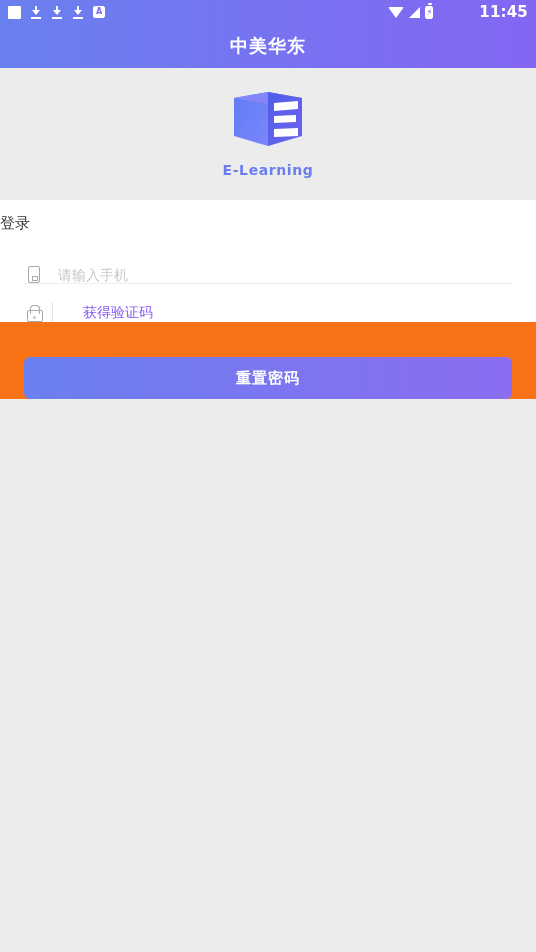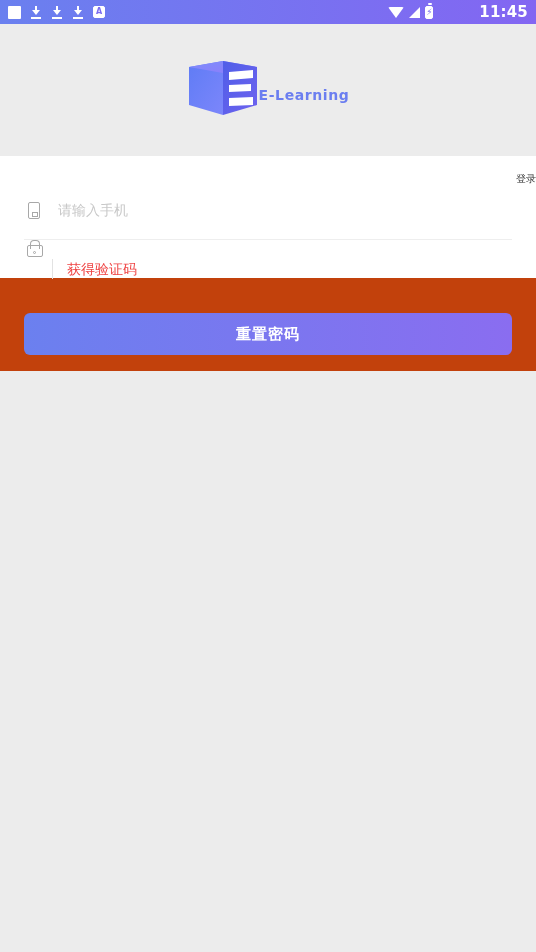--- a/index.html
+++ b/index.html
@@ -64,59 +64,59 @@
     background:linear-gradient(90deg,#6a80ef 0%,#8366f2 100%);
     display:flex; align-items:center; justify-content:center;
   }
   .titlebar .title{
     color:#fff; font-size:18px; font-weight:700; letter-spacing:1px;
   }
 
   
   .logo-wrap{
     height:132px; background:#ececec;
-    display:flex; flex-direction:row; align-items:center; justify-content:center;
+    display:flex; flex-direction:column; align-items:center; justify-content:center;
   }
   .logo-mark{ width:72px; height:62px; }
   .logo-text{
     margin-top:10px; color:#6b7ef0; font-size:14px; letter-spacing:.6px; font-weight:600;
   }
 
   
   .card{ background:#fff; width:100%; }
   .tabs{ display:flex; height:46px; }
   .tab{
-    flex:1; display:flex; align-items:center; justify-content:flex-end;
-    position:relative; font-size:10px; color:#333;
+    flex:1; display:flex; align-items:center; justify-content:flex-start;
+    position:relative; font-size:15px; color:#333;
   }
   .tab.active{ color:#333; font-weight:500; }
   .tab.active .tab-underline{
     position:absolute; bottom:0; left:50%; transform:translateX(-50%);
     width:54px; height:3px; background:#6b7ef0; border-radius:2px;
   }
   .tab-underline{ display:none; }
   .tab.active .tab-underline{ display:block; }
 
   .field{
-    display:flex; align-items:flex-start; height:38px;
+    display:flex; align-items:flex-end; height:38px;
     margin:0 24px; border-bottom:1px solid #eeeeee;
     position:relative;
   }
   .field:last-child{ border-bottom:none; }
   .field-icon{ width:20px; display:flex; align-items:center; justify-content:center; }
   .field-input{
     flex:1; border:none; outline:none; background:transparent;
     font-size:14px; color:#333; margin-left:14px;
     font-family:"DejaVu Sans","Liberation Sans",sans-serif;
   }
   .field-input::placeholder{ color:#c8c8c8; }
   .code-link{
-    padding-left:14px; margin-left:8px;
+    padding-left:30px; margin-left:8px;
     border-left:1px solid #e2e2e2;
-    color:#ef4444; font-size:14px; white-space:nowrap;
+    color:#8b5cf6; font-size:14px; white-space:nowrap;
     line-height:20px;
     margin-top:19px;
   }
 
   
   .icon-phone{
     width:12px; height:17px; border:1.4px solid #a8a8a8; border-radius:2px;
     position:relative;
   }
   .icon-phone:after{
@@ -133,21 +133,21 @@
   .icon-lock:after{
     content:""; position:absolute; bottom:0; left:0;
     width:14px; height:10px; border:1.4px solid #a8a8a8; border-radius:2px;
   }
   .icon-lock span{
     position:absolute; bottom:3.5px; left:5.5px; width:3px; height:3px;
     border:1.2px solid #a8a8a8; border-radius:50%; z-index:2;
   }
 
   
-  .btn-area{ padding:35px 24px 16px; background:#c2410c; }
+  .btn-area{ padding:35px 24px 0; background:#f97316; }
   .btn-primary{
     width:100%; height:42px; border:none; border-radius:6px;
     background:linear-gradient(90deg,#6b80ef 0%,#8a6df0 100%);
     color:#fff; font-size:15px; font-weight:700; letter-spacing:1px;
     font-family:"DejaVu Sans","Liberation Sans",sans-serif;
     cursor:pointer;
   }
 </style>
 </head>
 <body>
@@ -169,20 +169,23 @@
       <div class="ic-abox">A</div>
     </div>
     <div class="sb-right">
       <div class="ic-wifi"></div>
       <div class="ic-signal"></div>
       <div class="ic-batt">⚡</div>
       <div class="sb-time">11:45</div>
     </div>
   </div>
 
+  <div class="titlebar">
+    <div class="title">中美华东</div>
+  </div>
 
   <div class="logo-wrap">
     <svg class="logo-mark" viewBox="0 0 72 62">
       <defs>
         <linearGradient id="gL" x1="0" y1="0" x2="1" y2="1">
           <stop offset="0" stop-color="#5f7cf5"></stop>
             <stop offset="1" stop-color="#7c86fb"></stop>
         </linearGradient>
         <linearGradient id="gR" x1="0" y1="0" x2="1" y2="1">
           <stop offset="0" stop-color="#4f5ee8"></stop>

